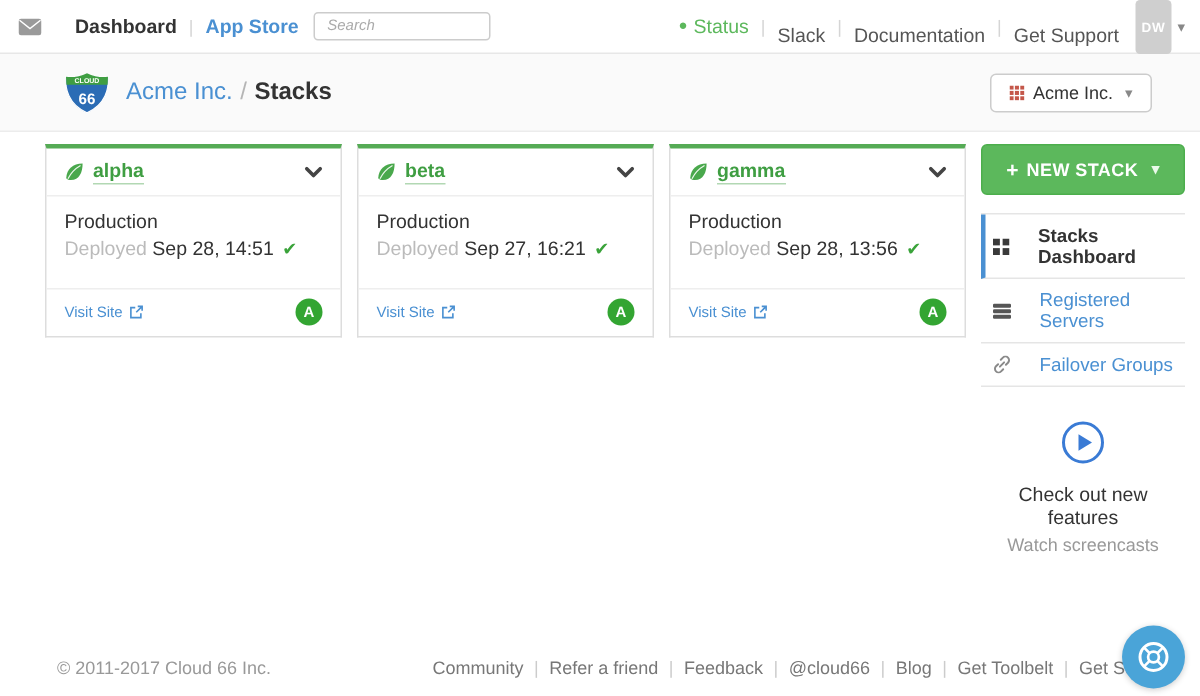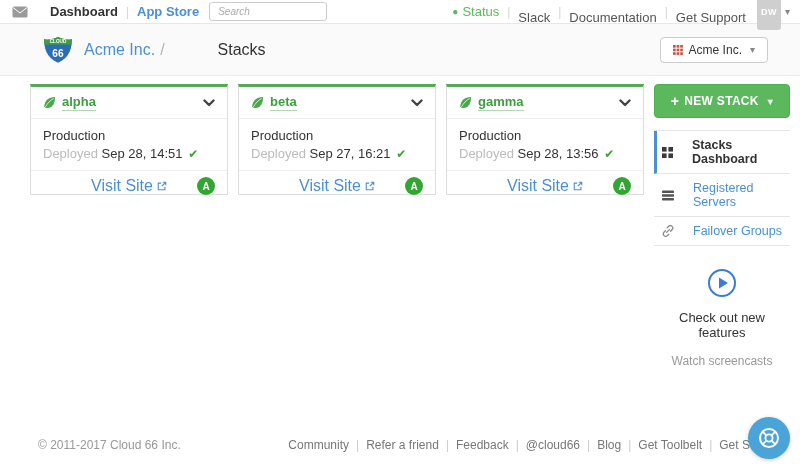--- a/index.html
+++ b/index.html
@@ -9,21 +9,21 @@
     font-family: "Liberation Sans", sans-serif;
     background: #ffffff;
     color: #333;
     font-size: 13px;
   }
   a { text-decoration: none; cursor: pointer; }
   [data-interactable="true"] { cursor: pointer; }
 
   
   .topbar {
-    height: 24px;
+    height: 36px;
     display: flex; align-items: center;
     padding: 0 10px;
     background: #fff;
     border-bottom: 1px solid #e7e7e7;
   }
   .env-icon { display: inline-flex; margin-left: 2px; }
   .topbar .nav-item { font-size: 13px; }
   .tb-dashboard { font-weight: bold; color: #333; margin-left: 22px; }
   .tb-sep { color: #d5d5d5; margin: 0 8px; font-size: 12px; }
   .tb-appstore { color: #4a90d2; font-weight: bold; }
@@ -50,34 +50,34 @@
   .page-header {
     height: 52px;
     display: flex; align-items: center;
     padding: 0 30px 0 42px;
     background: #fafafa;
     border-bottom: 1px solid #ececec;
   }
   .logo { display: inline-flex; margin-right: 10px; }
   .crumb-org { color: #4a90d2; font-size: 16px; }
   .crumb-sep { color: #b5b5b5; font-size: 16px; margin: 0 5px; }
-  .crumb-page { color: #333; font-size: 16px; font-weight: normal; margin-left: 48px; }
+  .crumb-page { color: #333; font-size: 16px; font-weight: bold; }
   .org-btn {
     margin-left: auto; margin-right: 2px;
     display: inline-flex; align-items: center; gap: 6px;
     background: #fff; border: 1px solid #ccc; border-radius: 4px;
     padding: 5px 12px; font-size: 12px; color: #333;
   }
   .org-btn .caret { margin-left: 2px; }
 
   
   .main { display: flex; padding: 8px 10px 0 30px; }
   .cards { display: flex; gap: 10px; }
   .card {
-    width: 198px; height: 111px;
+    width: 198px; height: 129px;
     background: #fff;
     border: 1px solid #ddd;
     border-top: 3px solid #55ab55;
     display: flex; flex-direction: column;
   }
   .card-head {
     display: flex; align-items: center;
     padding: 7px 12px;
     border-bottom: 1px solid #eee;
   }
@@ -91,21 +91,21 @@
   .card-body { padding: 9px 12px; flex: 1; }
   .env-name { color: #333; font-size: 13px; margin-bottom: 3px; }
   .dep-label { color: #bbb; }
   .dep-date { color: #333; }
   .dep-check { color: #3aa33a; font-size: 12px; margin-left: 2px; }
   .card-foot {
     display: flex; align-items: center;
     padding: 6px 12px 7px;
     border-top: 1px solid #eee;
   }
-  .visit { color: #4a90d2; font-size: 16px; display: inline-flex; align-items: center; gap: 4px; margin-left: 48px; }
+  .visit { color: #4a90d2; font-size: 10px; display: inline-flex; gap: 4px; }
   .abadge {
     margin-left: auto;
     width: 18px; height: 18px; border-radius: 50%;
     background: #33a532; color: #fff;
     font-size: 10px; font-weight: bold;
     display: flex; align-items: center; justify-content: center;
   }
 
   
   .sidebar { width: 142px; margin-left: 10px; }
@@ -127,21 +127,21 @@
   }
   .side-item.active {
     color: #333; font-weight: bold;
     border-left: 3px solid #4a90d2;
     padding-left: 5px;
   }
   .side-icon { display: inline-flex; width: 12px; justify-content: center; }
   .promo { text-align: center; margin-top: 22px; }
   .play-btn { display: inline-flex; }
   .promo-title { color: #333; font-size: 13px; margin-top: 9px; }
-  .promo-sub { color: #999; font-size: 12px; margin-top: 14px; }
+  .promo-sub { color: #999; font-size: 12px; margin-top: 4px; }
 
   
   .footer {
     position: absolute; bottom: 0; left: 0; right: 0;
     height: 38px;
     display: flex; align-items: center;
     padding: 0 16px 0 38px;
     font-size: 12px; color: #999;
   }
   .footer-links { margin-left: auto; display: flex; align-items: center; }

